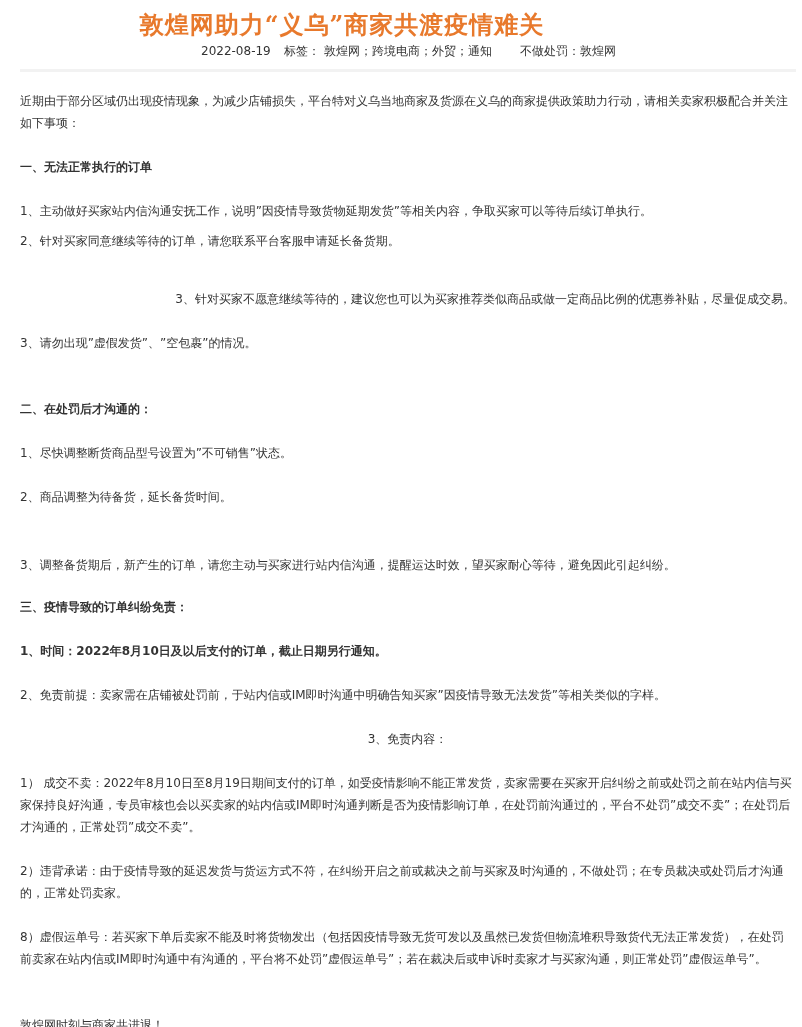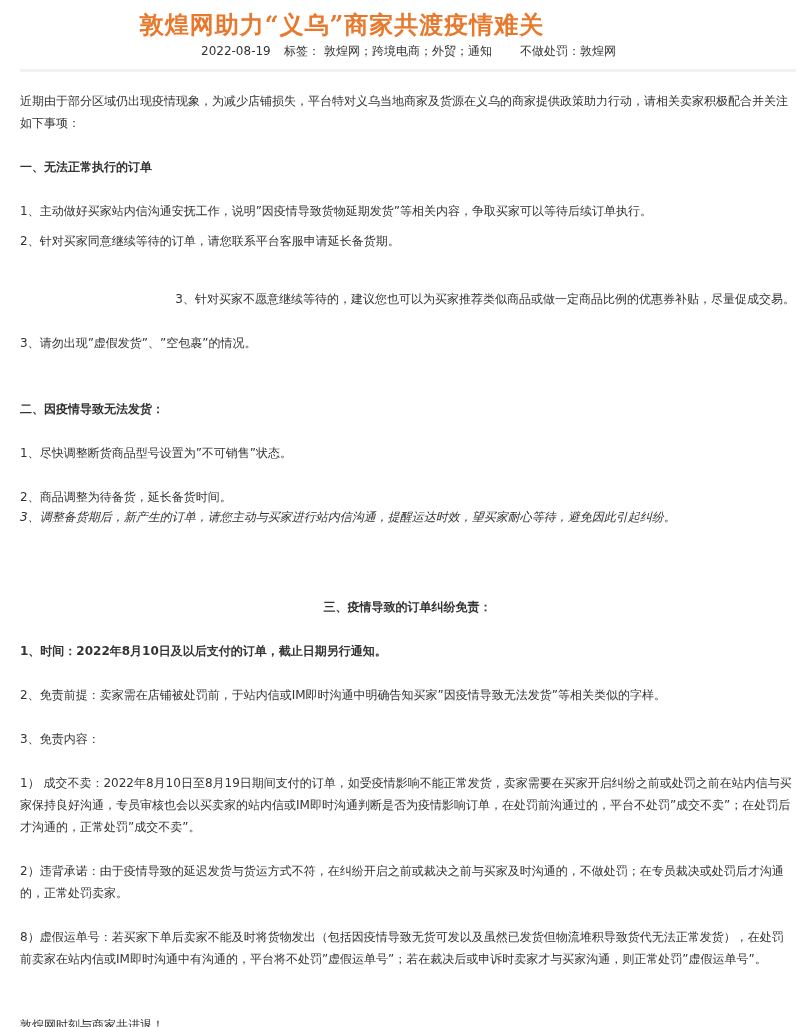--- a/index.html
+++ b/index.html
@@ -47,28 +47,28 @@
 
 <div class="content">
   <p class="p" style="top:0px;">近期由于部分区域仍出现疫情现象，为减少店铺损失，平台特对义乌当地商家及货源在义乌的商家提供政策助力行动，请相关卖家积极配合并关注如下事项：</p>
 
   <p class="p h" style="top:66px;">一、无法正常执行的订单</p>
   <p class="p" style="top:110px;">1、主动做好买家站内信沟通安抚工作，说明”因疫情导致货物延期发货”等相关内容，争取买家可以等待后续订单执行。</p>
   <p class="p" style="top:140px;">2、针对买家同意继续等待的订单，请您联系平台客服申请延长备货期。</p>
   <p class="p" style="top:198px;text-align:right;">3、针对买家不愿意继续等待的，建议您也可以为买家推荐类似商品或做一定商品比例的优惠券补贴，尽量促成交易。</p>
   <p class="p" style="top:242px;">3、请勿出现”虚假发货”、”空包裹”的情况。</p>
 
-  <p class="p h" style="top:308px;">二、因疫情导致无法发货：</p>
+  <p class="p h" style="top:308px;">二、在处罚后才沟通的：</p>
   <p class="p" style="top:352px;">1、尽快调整断货商品型号设置为”不可销售”状态。</p>
   <p class="p" style="top:396px;">2、商品调整为待备货，延长备货时间。</p>
-  <p class="p" style="top:416px;font-style:italic;">3、调整备货期后，新产生的订单，请您主动与买家进行站内信沟通，提醒运达时效，望买家耐心等待，避免因此引起纠纷。</p>
+  <p class="p" style="top:464px;">3、调整备货期后，新产生的订单，请您主动与买家进行站内信沟通，提醒运达时效，望买家耐心等待，避免因此引起纠纷。</p>
 
-  <p class="p h" style="top:506px;text-align:center;">三、疫情导致的订单纠纷免责：</p>
+  <p class="p h" style="top:506px;">三、疫情导致的订单纠纷免责：</p>
   <p class="p" style="top:550px;font-weight:bold;">1、时间：2022年8月10日及以后支付的订单，截止日期另行通知。</p>
   <p class="p" style="top:594px;">2、免责前提：卖家需在店铺被处罚前，于站内信或IM即时沟通中明确告知买家”因疫情导致无法发货”等相关类似的字样。</p>
-  <p class="p" style="top:638px;">3、免责内容：</p>
+  <p class="p" style="top:638px;text-align:center;">3、免责内容：</p>
 
   <p class="p" style="top:682px;">1） 成交不卖：2022年8月10日至8月19日期间支付的订单，如受疫情影响不能正常发货，卖家需要在买家开启纠纷之前或处罚之前在站内信与买家保持良好沟通，专员审核也会以买卖家的站内信或IM即时沟通判断是否为疫情影响订单，在处罚前沟通过的，平台不处罚”成交不卖”；在处罚后才沟通的，正常处罚”成交不卖”。</p>
   <p class="p" style="top:770px;">2）违背承诺：由于疫情导致的延迟发货与货运方式不符，在纠纷开启之前或裁决之前与买家及时沟通的，不做处罚；在专员裁决或处罚后才沟通的，正常处罚卖家。</p>
   <p class="p" style="top:836px;">8）虚假运单号：若买家下单后卖家不能及时将货物发出（包括因疫情导致无货可发以及虽然已发货但物流堆积导致货代无法正常发货），在处罚前卖家在站内信或IM即时沟通中有沟通的，平台将不处罚”虚假运单号”；若在裁决后或申诉时卖家才与买家沟通，则正常处罚”虚假运单号”。</p>
 
   <p class="p" style="top:924px;">敦煌网时刻与商家共进退！</p>
 </div>
 
 </body></html>

